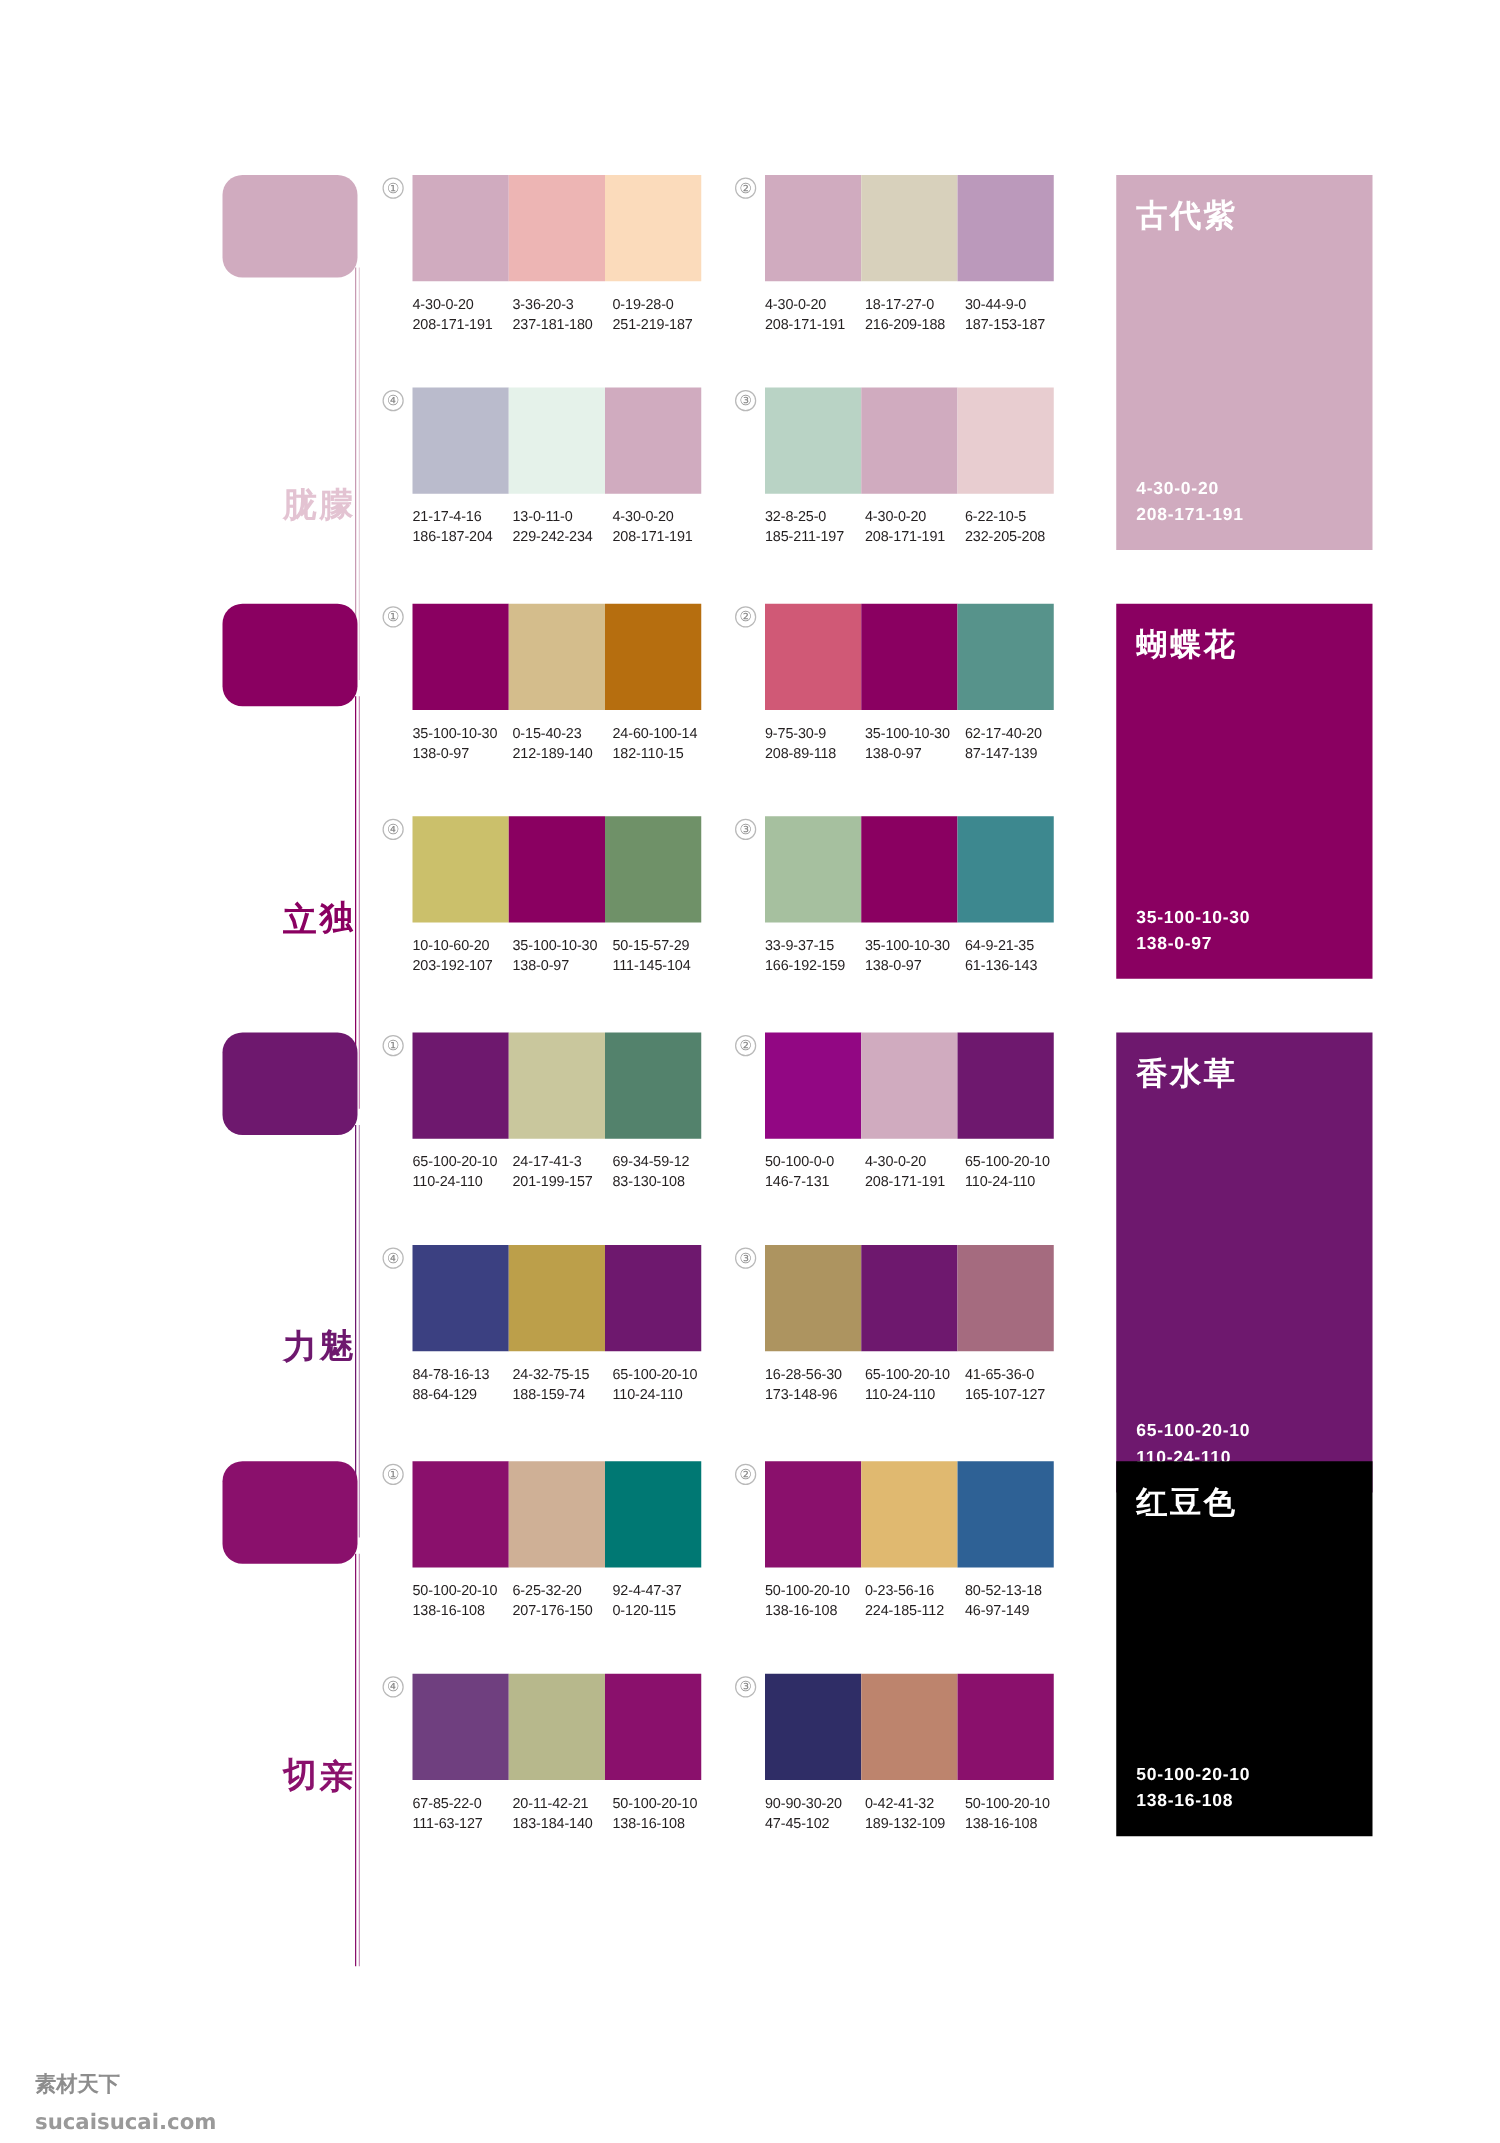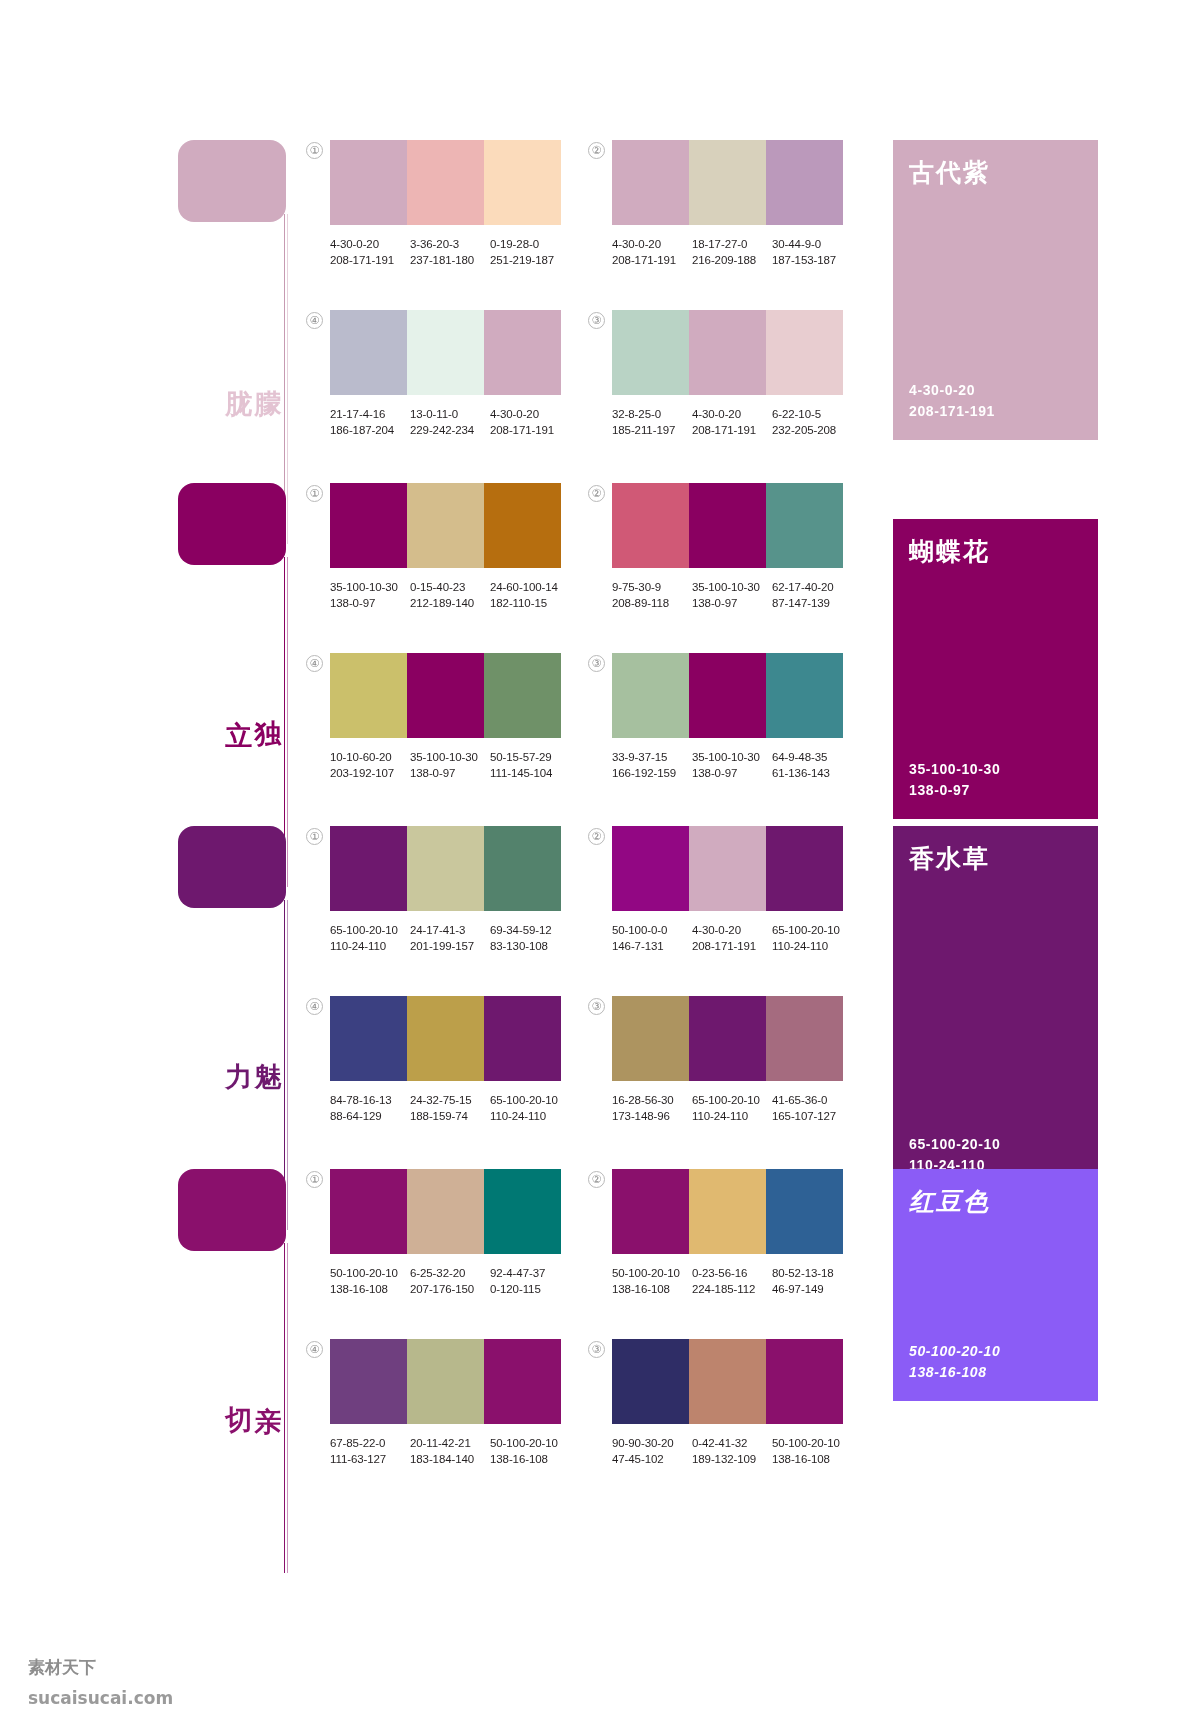--- a/index.html
+++ b/index.html
@@ -337,21 +337,21 @@
           <div class="codes">
             <div class="col">
               <span class="cmyk">33-9-37-15</span>
               <span class="rgb">166-192-159</span>
             </div>
             <div class="col">
               <span class="cmyk">35-100-10-30</span>
               <span class="rgb">138-0-97</span>
             </div>
             <div class="col">
-              <span class="cmyk">64-9-48-35</span>
+              <span class="cmyk">64-9-21-35</span>
               <span class="rgb">61-136-143</span>
             </div>
           </div>
         </div>
       </div>
       <div class="section" style="top: 826px;">
         <div class="chip" style="background: rgb(110, 24, 110);"></div>
         <div class="connector" style="height: 330px;">
           <div class="line-a" style="background: rgb(110, 24, 110);"></div>
           <div class="line-b" style="background: rgb(110, 24, 110);"></div>
@@ -551,34 +551,34 @@
     <span class="idlabel">编号：</span>
     <span class="idval">09393449</span>
   </div>
 <div class="card" style="top: 140px; height: 300px; background: rgb(208, 171, 191);">
       <div class="card-title">古代紫</div>
       <div class="card-codes">
         <div>4-30-0-20</div>
         <div>208-171-191</div>
       </div>
     </div>
-    <div class="card" style="top: 483px; height: 300px; background: rgb(138, 0, 97); margin-top: 36px;">
+    <div class="card" style="top: 483px; height: 300px; background: rgb(138, 0, 97);">
       <div class="card-title">蝴蝶花</div>
       <div class="card-codes">
         <div>35-100-10-30</div>
         <div>138-0-97</div>
       </div>
     </div>
     <div class="card" style="top: 826px; height: 368px; background: rgb(110, 24, 110);">
       <div class="card-title">香水草</div>
       <div class="card-codes">
         <div>65-100-20-10</div>
         <div>110-24-110</div>
       </div>
     </div>
-    <div class="card" style="top: 1169px; height: 232px; background: #8b5cf6; font-style: italic;">
+    <div class="card" style="top: 1169px; height: 300px; background: #000000;">
       <div class="card-title">红豆色</div>
       <div class="card-codes">
         <div>50-100-20-10</div>
         <div>138-16-108</div>
       </div>
     </div>
   </div>
 
 </body></html>

